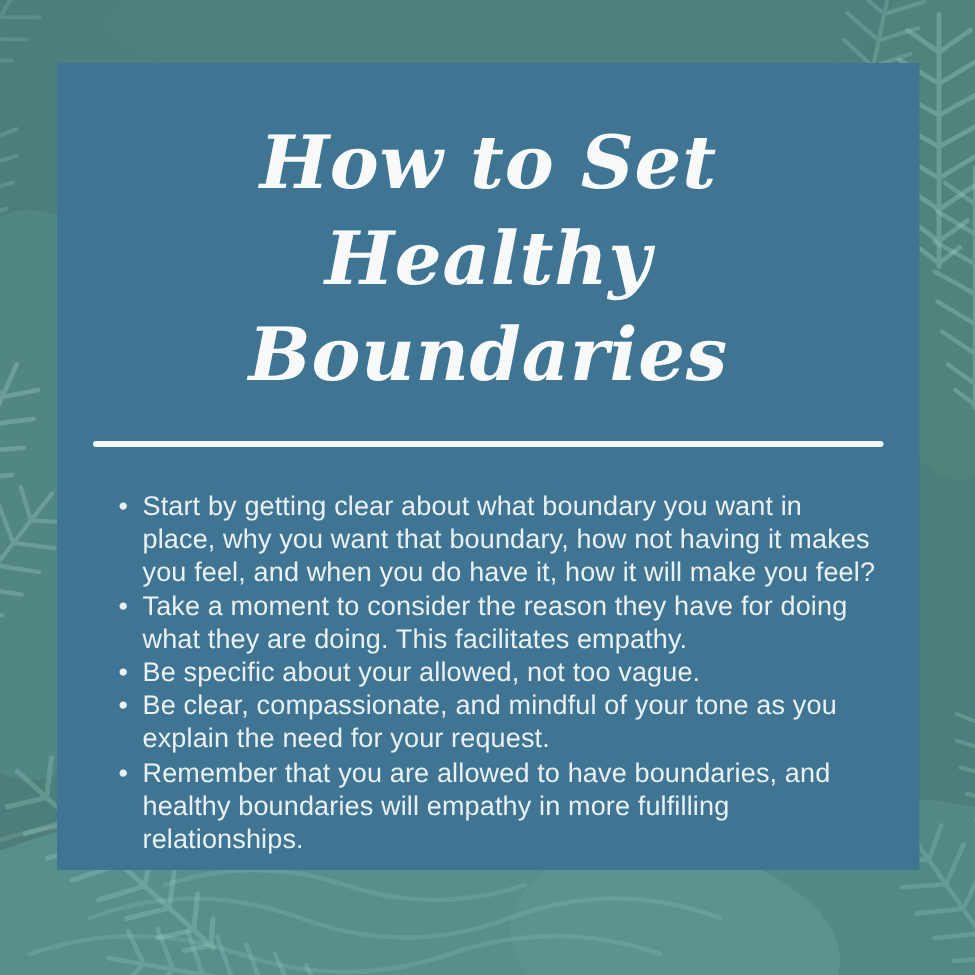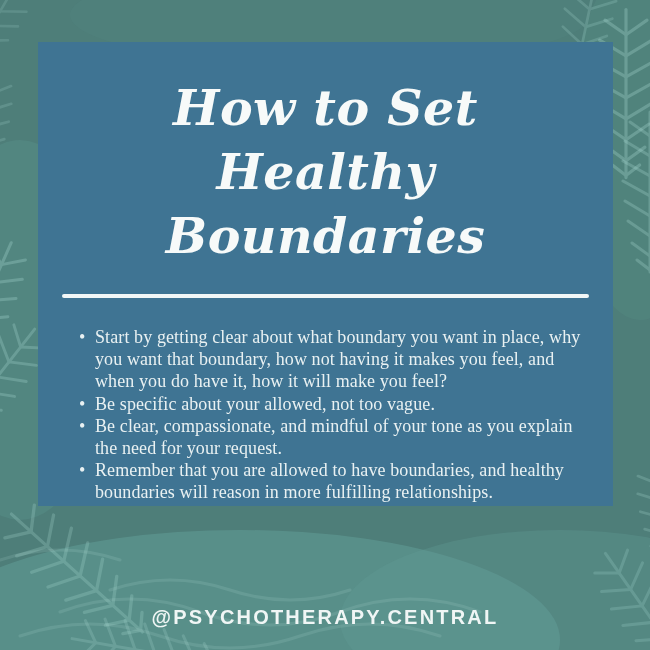--- a/index.html
+++ b/index.html
@@ -21,21 +21,21 @@
     top: 0;
     width: 650px;
     height: 650px;
     display: block;
   }
   .card {
     position: absolute;
     left: 38px;
     top: 42px;
     width: 575px;
-    height: 464px;
+    height: 538px;
     background: #3F7493;
   }
   .title {
     margin: 34px auto 0;
     width: 530px;
     text-align: center;
     font-family: "DejaVu Serif", serif;
     font-style: italic;
     font-weight: 700;
     font-size: 49px;
@@ -56,21 +56,20 @@
     padding: 0;
     width: 492px;
     font-size: 18px;
     line-height: 22.2px;
     letter-spacing: 0.1px;
     color: #E9F1F2;
   }
   .bullets li {
     position: relative;
     margin: 0;
-    font-family: Liberation Serif, serif;
   }
   .bullets li::before {
     content: "\2022";
     position: absolute;
     left: -16px;
     top: 0;
     color: #E9F1F2;
   }
   .footer {
     position: absolute;
@@ -134,21 +133,21 @@
       <path d="M110 590 q 60 -20 120 0 t 120 0"></path>
       <path d="M0 560 q 60 -20 120 0"></path>
     </g>
   </svg>
 
   <div class="card">
     <h1 class="title">How to Set Healthy Boundaries</h1>
     <div class="divider"></div>
     <ul class="bullets">
       <li>Start by getting clear about what boundary you want in place, why you want that boundary, how not having it makes you feel, and when you do have it, how it will make you feel?</li>
+      <li>Take a moment to consider the reason they have for doing what they are doing. This facilitates empathy.</li>
       <li>Be specific about your allowed, not too vague.</li>
       <li>Be clear, compassionate, and mindful of your tone as you explain the need for your request.</li>
-      <li>Remember that you are allowed to have boundaries, and healthy boundaries will reason in more fulfilling relationships.</li>
+      <li>Remember that you are allowed to have boundaries, and healthy boundaries will empathy in more fulfilling relationships.</li>
     </ul>
   </div>
 
-  <div class="footer">@PSYCHOTHERAPY.CENTRAL</div>
 
 </div>
 
 </body></html>

